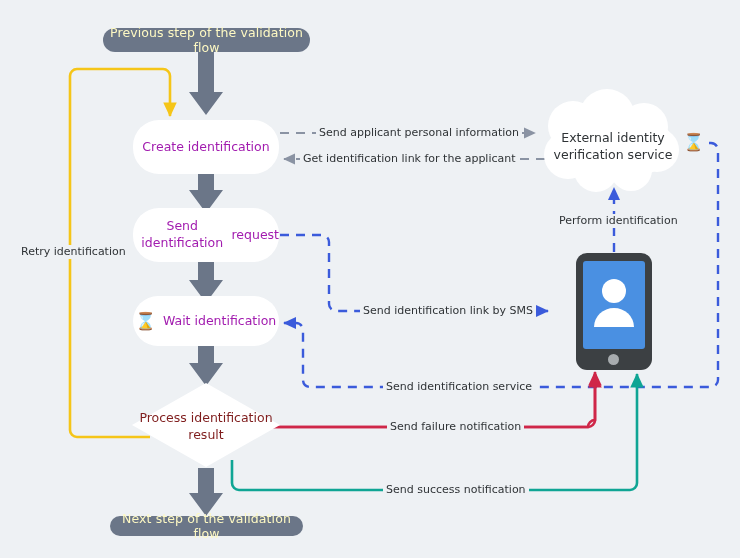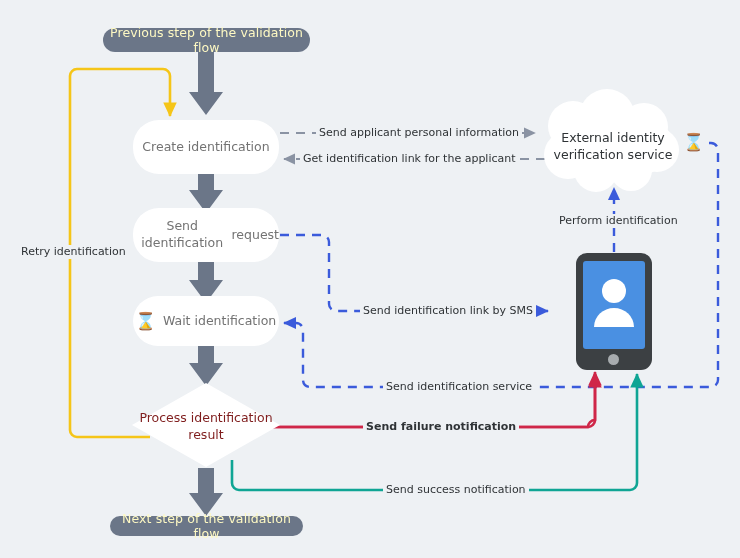--- a/index.html
+++ b/index.html
@@ -33,21 +33,21 @@
   .pill {
     background: #6b7688;
     color: #fef9c3;
     border-radius: 16px;
     font-size: 12.5px;
     letter-spacing: 0.1px;
   }
   .rounded-box {
     background: #ffffff;
     border-radius: 26px;
-    color: #737373;
+    color: #a21caf;
     font-size: 12.5px;
     line-height: 1.35;
   }
   .rounded-box .lbl { display: block; }
   .diamond-label {
     position: absolute;
     width: 150px;
     text-align: center;
     color: #7f1d1d;
     font-size: 12.5px;
@@ -233,19 +233,19 @@
   <div class="edge-label" style="left:316px; top:126px;">Send applicant personal information</div>
 
   <div class="edge-label" style="left:300px; top:152px;">Get identification link for the applicant</div>
 
   <div class="edge-label" style="left:556px; top:214px;">Perform identification</div>
 
   <div class="edge-label" style="left:360px; top:304px;">Send identification link by SMS</div>
 
   <div class="edge-label" style="left:383px; top:380px;">Send identification service</div>
 
-  <div class="edge-label" style="left:363px; top:420px;font-weight:bold;">Send failure notification</div>
+  <div class="edge-label" style="left:387px; top:420px;">Send failure notification</div>
 
   <div class="edge-label" style="left:383px; top:483px;">Send success notification</div>
 
   <div class="edge-label" style="left:18px; top:245px;">Retry identification</div>
 
 </div>
 
 </body></html>

